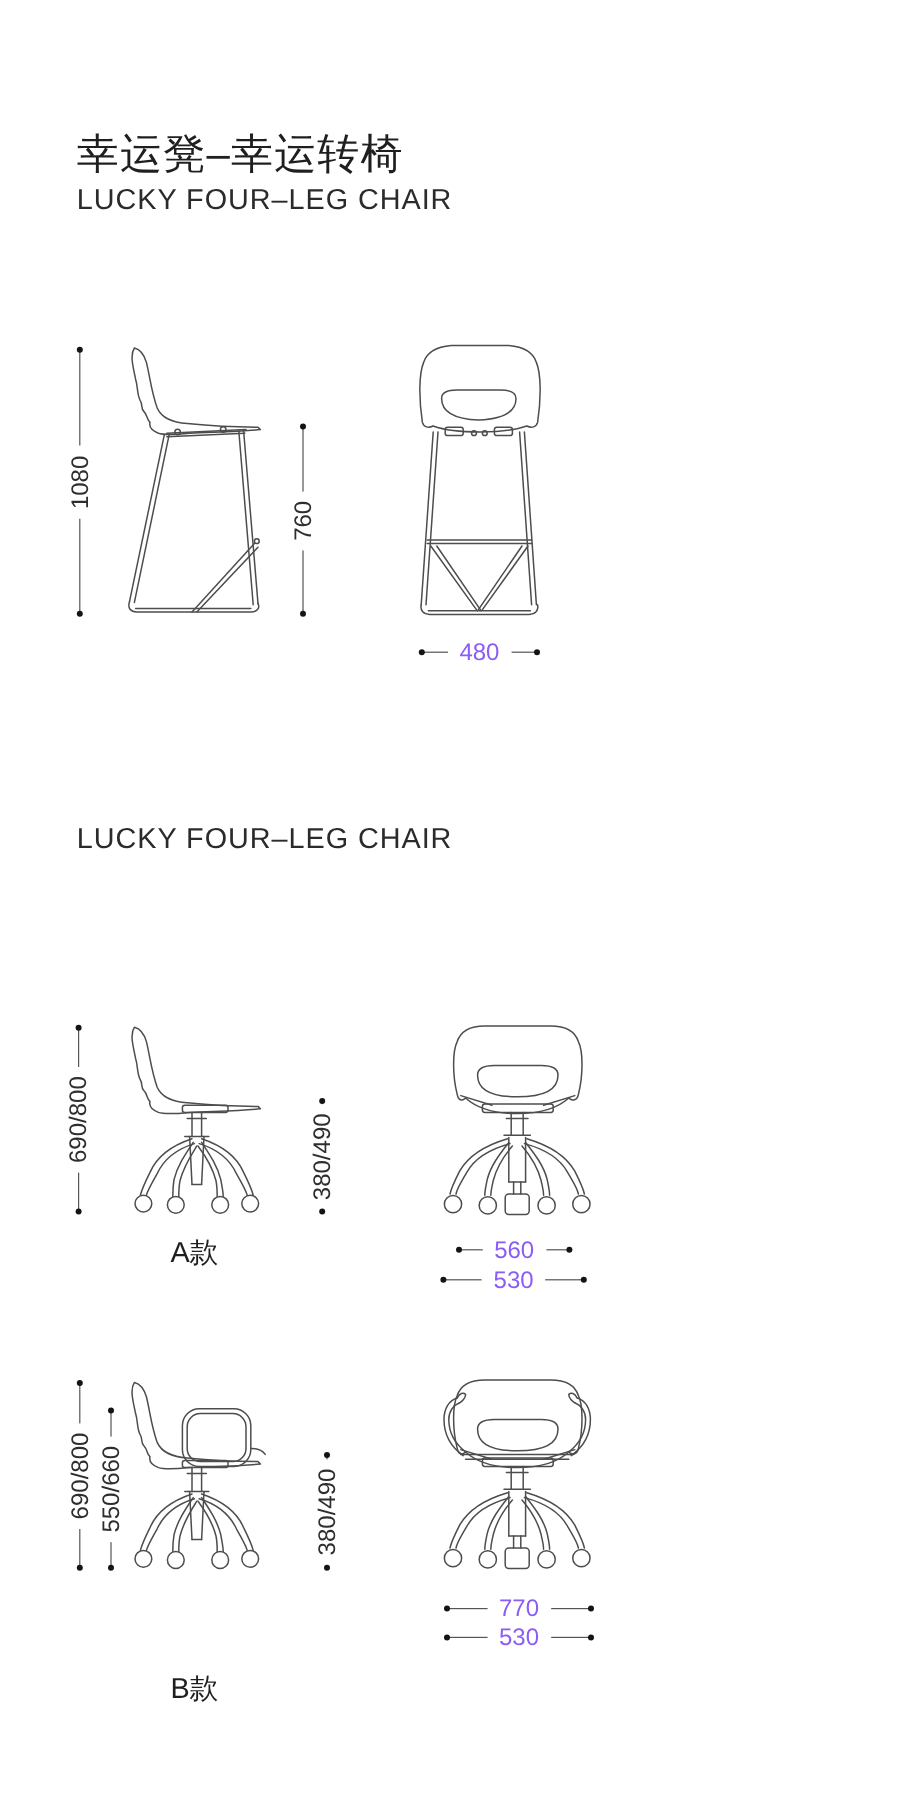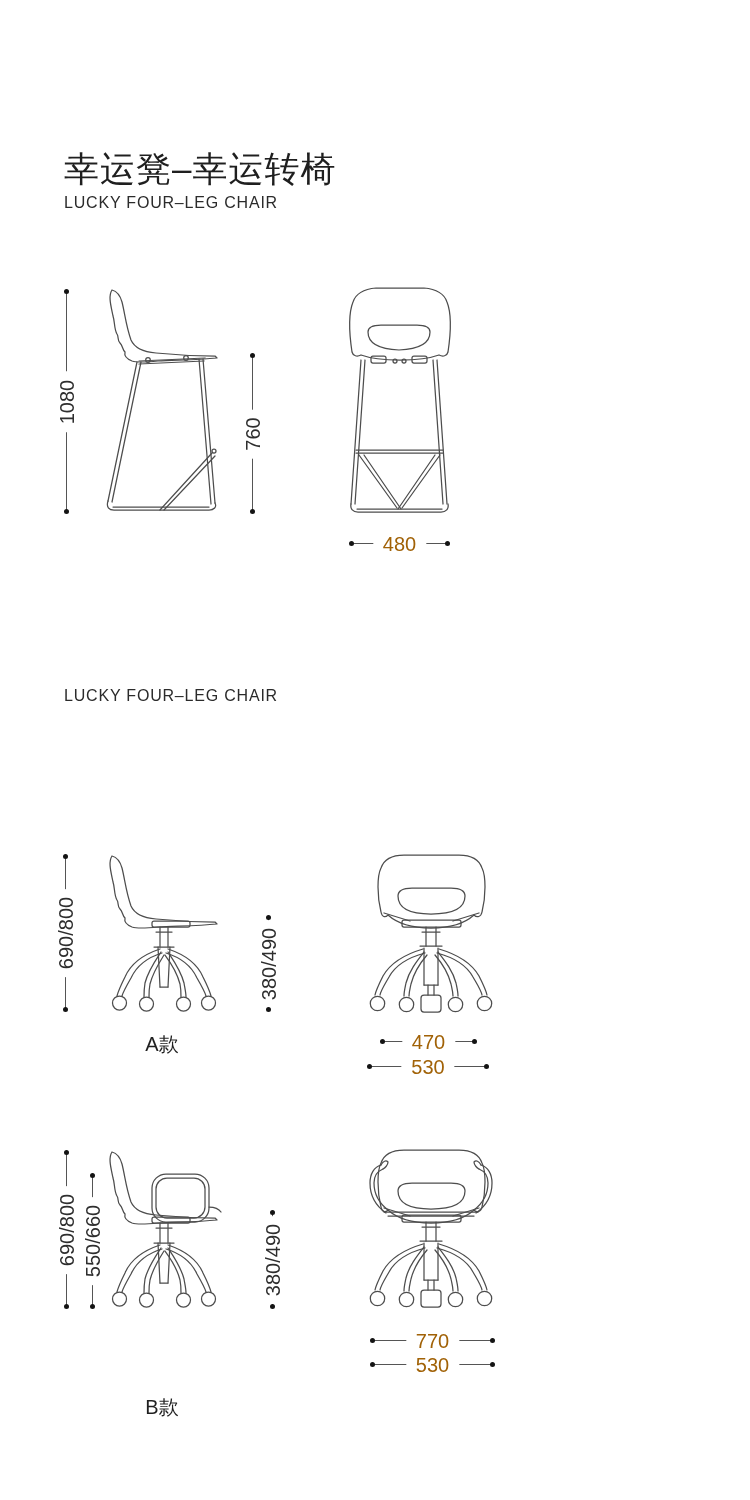--- a/index.html
+++ b/index.html
@@ -3,44 +3,44 @@
 <meta charset="utf-8">
 <style>
   html,body { margin:0; padding:0; }
   body {
     width:750px; height:1500px; position:relative; overflow:hidden;
     background:#ffffff;
     font-family:"Liberation Sans","DejaVu Sans",sans-serif;
     color:#2b2b2b;
   }
   .title-block { position:absolute; left:64px; }
-  .title-zh { font-size:35px; line-height:1.1; letter-spacing:1px; color:#1f1f1f;margin-top:40px; }
-  .title-en { font-size:16px; line-height:1.1; letter-spacing:0.8px; color:#2b2b2b; margin-top:5px; }
+  .title-zh { font-size:35px; line-height:1.1; letter-spacing:1px; color:#1f1f1f; }
+  .title-en { font-size:24px; line-height:1.1; letter-spacing:0.8px; color:#2b2b2b; margin-top:5px; }
 
   svg.draw { position:absolute; overflow:visible; }
   svg.draw path, svg.draw rect, svg.draw circle, svg.draw use {
     fill:none; stroke:#4d4d4d; stroke-width:1.25;
     stroke-linecap:round; stroke-linejoin:round;
   }
 
   .vdim { position:absolute; width:0; border-left:1px solid #555; }
   .vdim::before,.vdim::after { content:""; position:absolute; left:-3px; width:5px; height:5px;
     border-radius:50%; background:#141414; }
   .vdim::before { top:-2px; } .vdim::after { bottom:-2px; }
   .vdim span { position:absolute; top:50%; left:0; transform:translate(-50%,-50%) rotate(-90deg);
     background:#fff; padding:0 8px; white-space:nowrap; font-size:20px; color:#2e2e2e; line-height:1; }
 
   .hdim { position:absolute; height:0; border-top:1px solid #555; }
   .hdim::before,.hdim::after { content:""; position:absolute; top:-3px; width:5px; height:5px;
     border-radius:50%; background:#141414; }
   .hdim::before { left:-2px; } .hdim::after { right:-2px; }
   .hdim span { position:absolute; left:50%; top:-0.5px; transform:translate(-50%,-50%);
-    background:#fff; padding:0 10px; white-space:nowrap; font-size:20px; color:#a16207; line-height:1;text-align:right; }
-
-  .variant-label { position:absolute; transform:translate(-50%,-50%); font-size:20px; color:#1f1f1f; white-space:nowrap; }
+    background:#fff; padding:0 10px; white-space:nowrap; font-size:20px; color:#8b5cf6; line-height:1;text-align:right; }
+
+  .variant-label { position:absolute; transform:translate(-50%,-50%); font-size:24px; color:#1f1f1f; white-space:nowrap; }
 </style>
 </head>
 <body>
 
 <svg width="0" height="0" style="position:absolute" aria-hidden="true">
   <defs>
     <g id="shell-side">
       <path d="M112,290 C116,291 120,295 122,302 C125,314 126,326 131,340 C135,349 144,352 156,353 C176,355 198,356 215,356 L217,358 C198,360 176,360 158,361 C148,362 138,363 132,361 C127,359 124,356 125,352 C122,349 123,346 120,343 C117,340 119,337 117,334 C114,329 115,322 113,316 C111,306 108,296 112,290 Z"></path>
     </g>
     <g id="seat-rail-side">
@@ -197,21 +197,21 @@
 </svg>
 
 <div class="vdim" style="left:65px; top:856px; height:154px">
   <span>690/800</span>
 </div>
 <div class="vdim" style="left:268px; top:917px; height:93px">
   <span>380/490</span>
 </div>
 <div class="variant-label" style="left:162px; top:1044px">A款</div>
 <div class="hdim" style="left:382px; top:1041px; width:93px">
-  <span>470</span>
+  <span>560</span>
 </div>
 <div class="hdim" style="left:369px; top:1066px; width:118px">
   <span>530</span>
 </div>
 
 <svg class="draw" style="left:98px; top:1144px" width="135" height="178" viewBox="98 1144 135 178">
   <use href="#shell-side" transform="translate(0,862)"></use>
   <use href="#arm-loop-side"></use>
   <use href="#column-side" transform="translate(0,296)"></use>
   <use href="#star-base-side" transform="translate(0,296)"></use>

